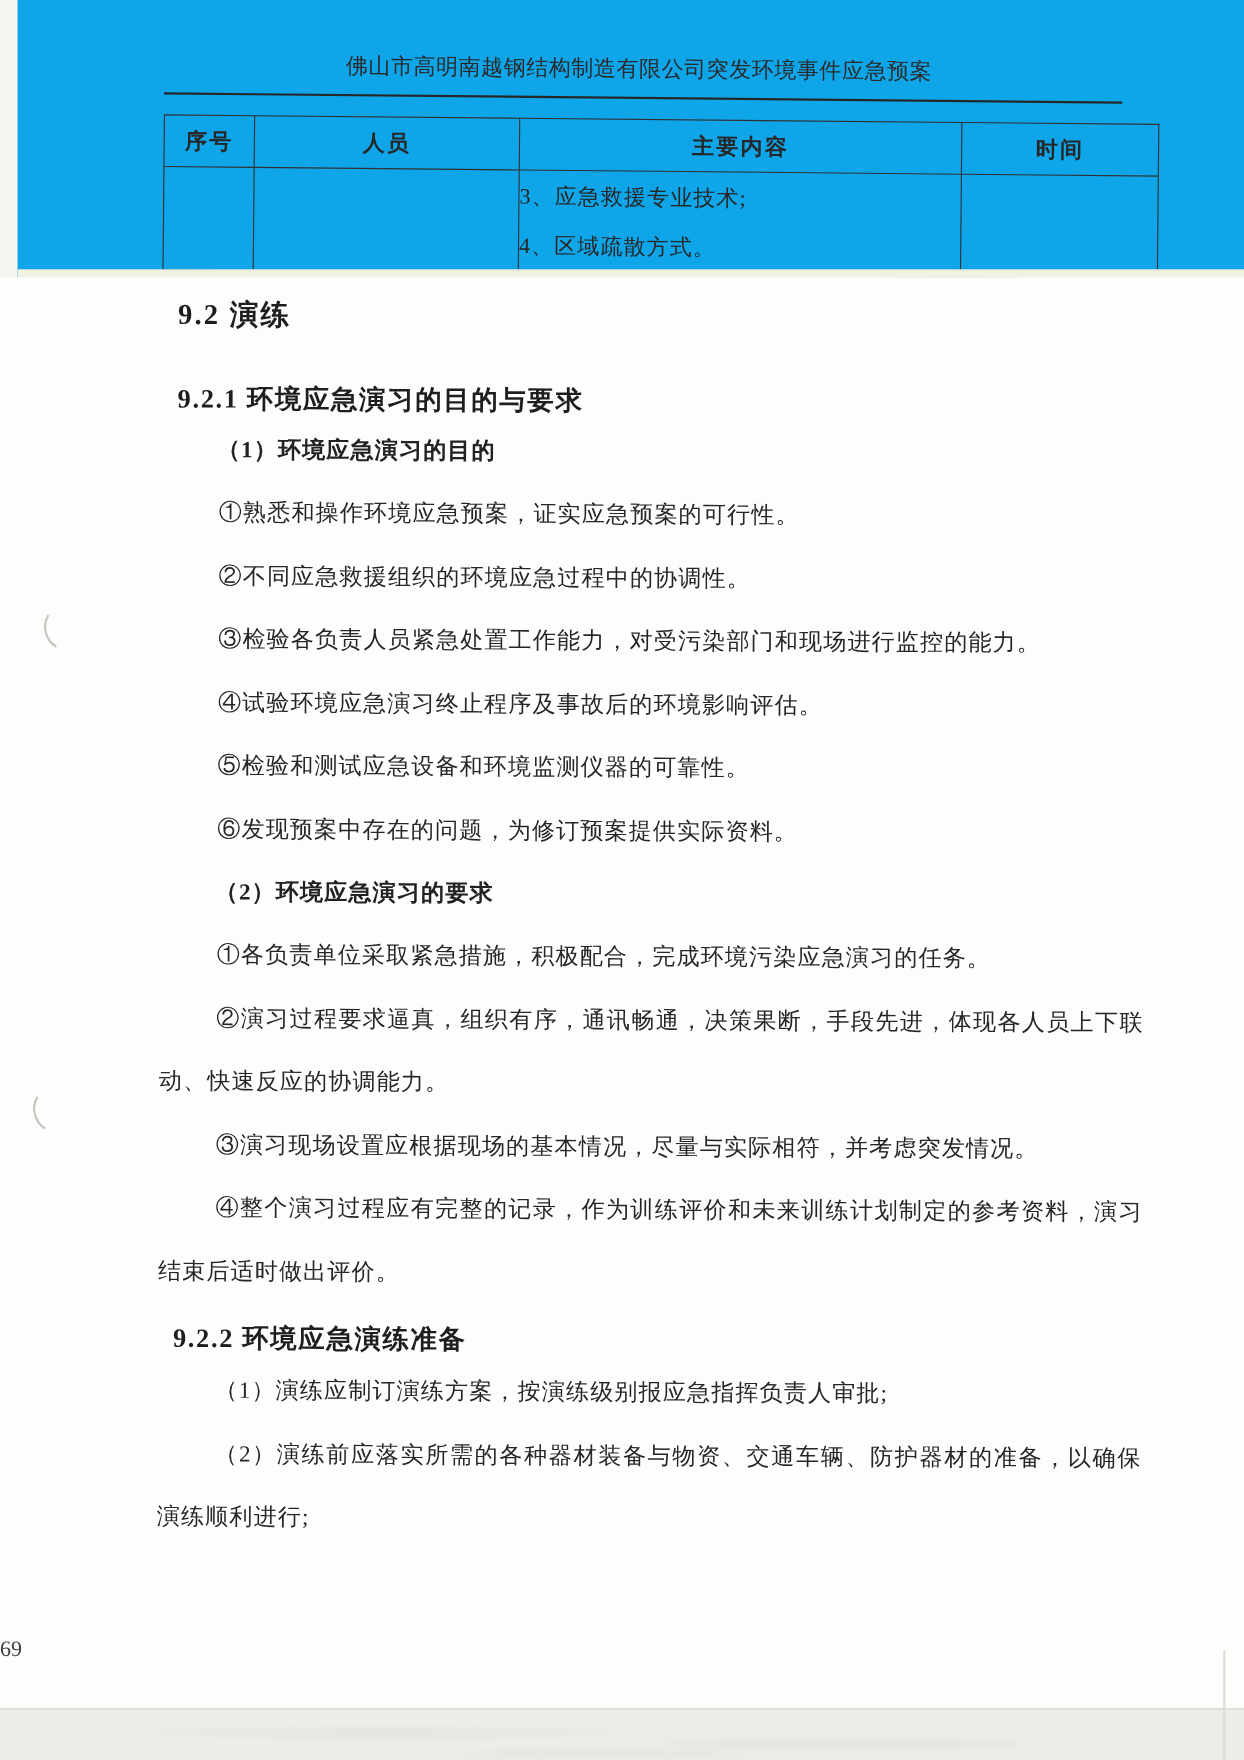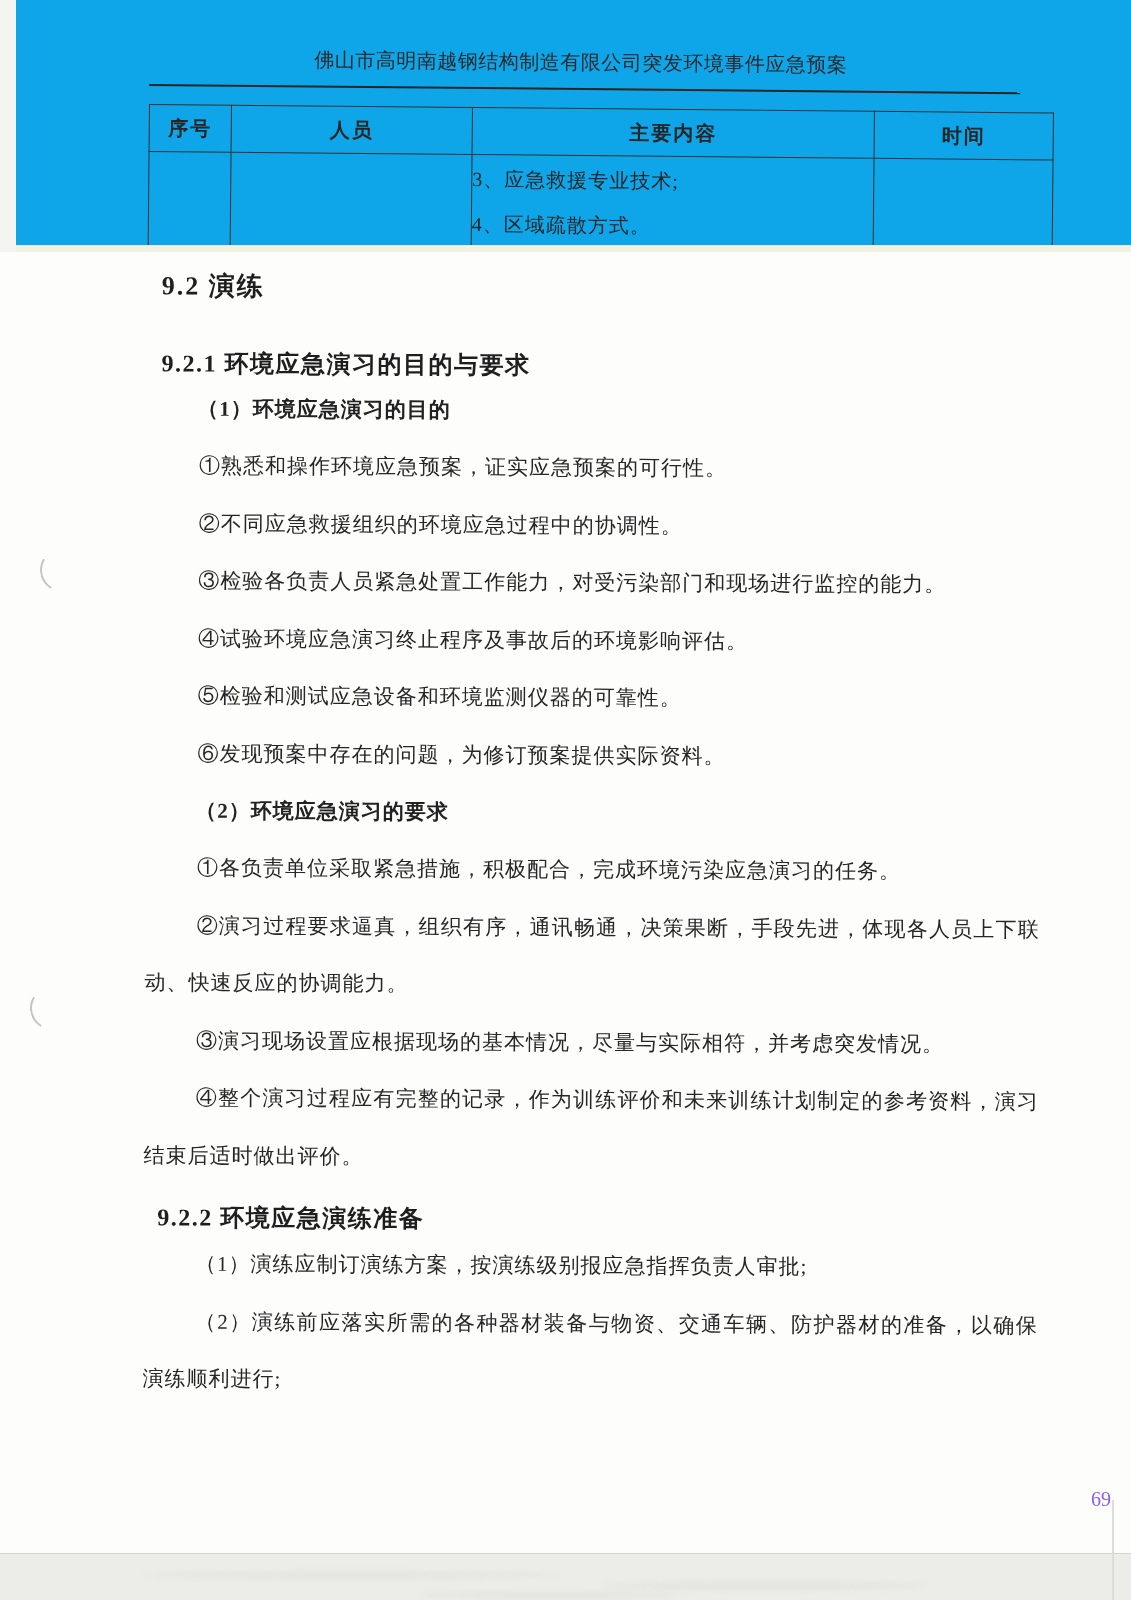--- a/index.html
+++ b/index.html
@@ -78,21 +78,21 @@
     margin:0;line-height:57px;text-indent:50px;letter-spacing:1px;
   }
   p.para{
     font-size:21px;margin:0;line-height:57.5px;text-indent:52px;
     letter-spacing:1px;text-align:justify;color:#262626;
   }
   p.para-first{margin-top:1px;}
 
   .page-number{
     position:absolute;left:0;top:1236px;width:1111px;
-    text-align:right;font-size:20px;color:#8b5cf6;
+    text-align:left;font-size:20px;color:#404040;
   }
 
   
   .scan-bottom{
     position:absolute;left:0;top:1553px;width:1131px;height:47px;
     background:#ececе9;
     background-color:#ececе9;
     background-color:#ececeా9;
   }
   

